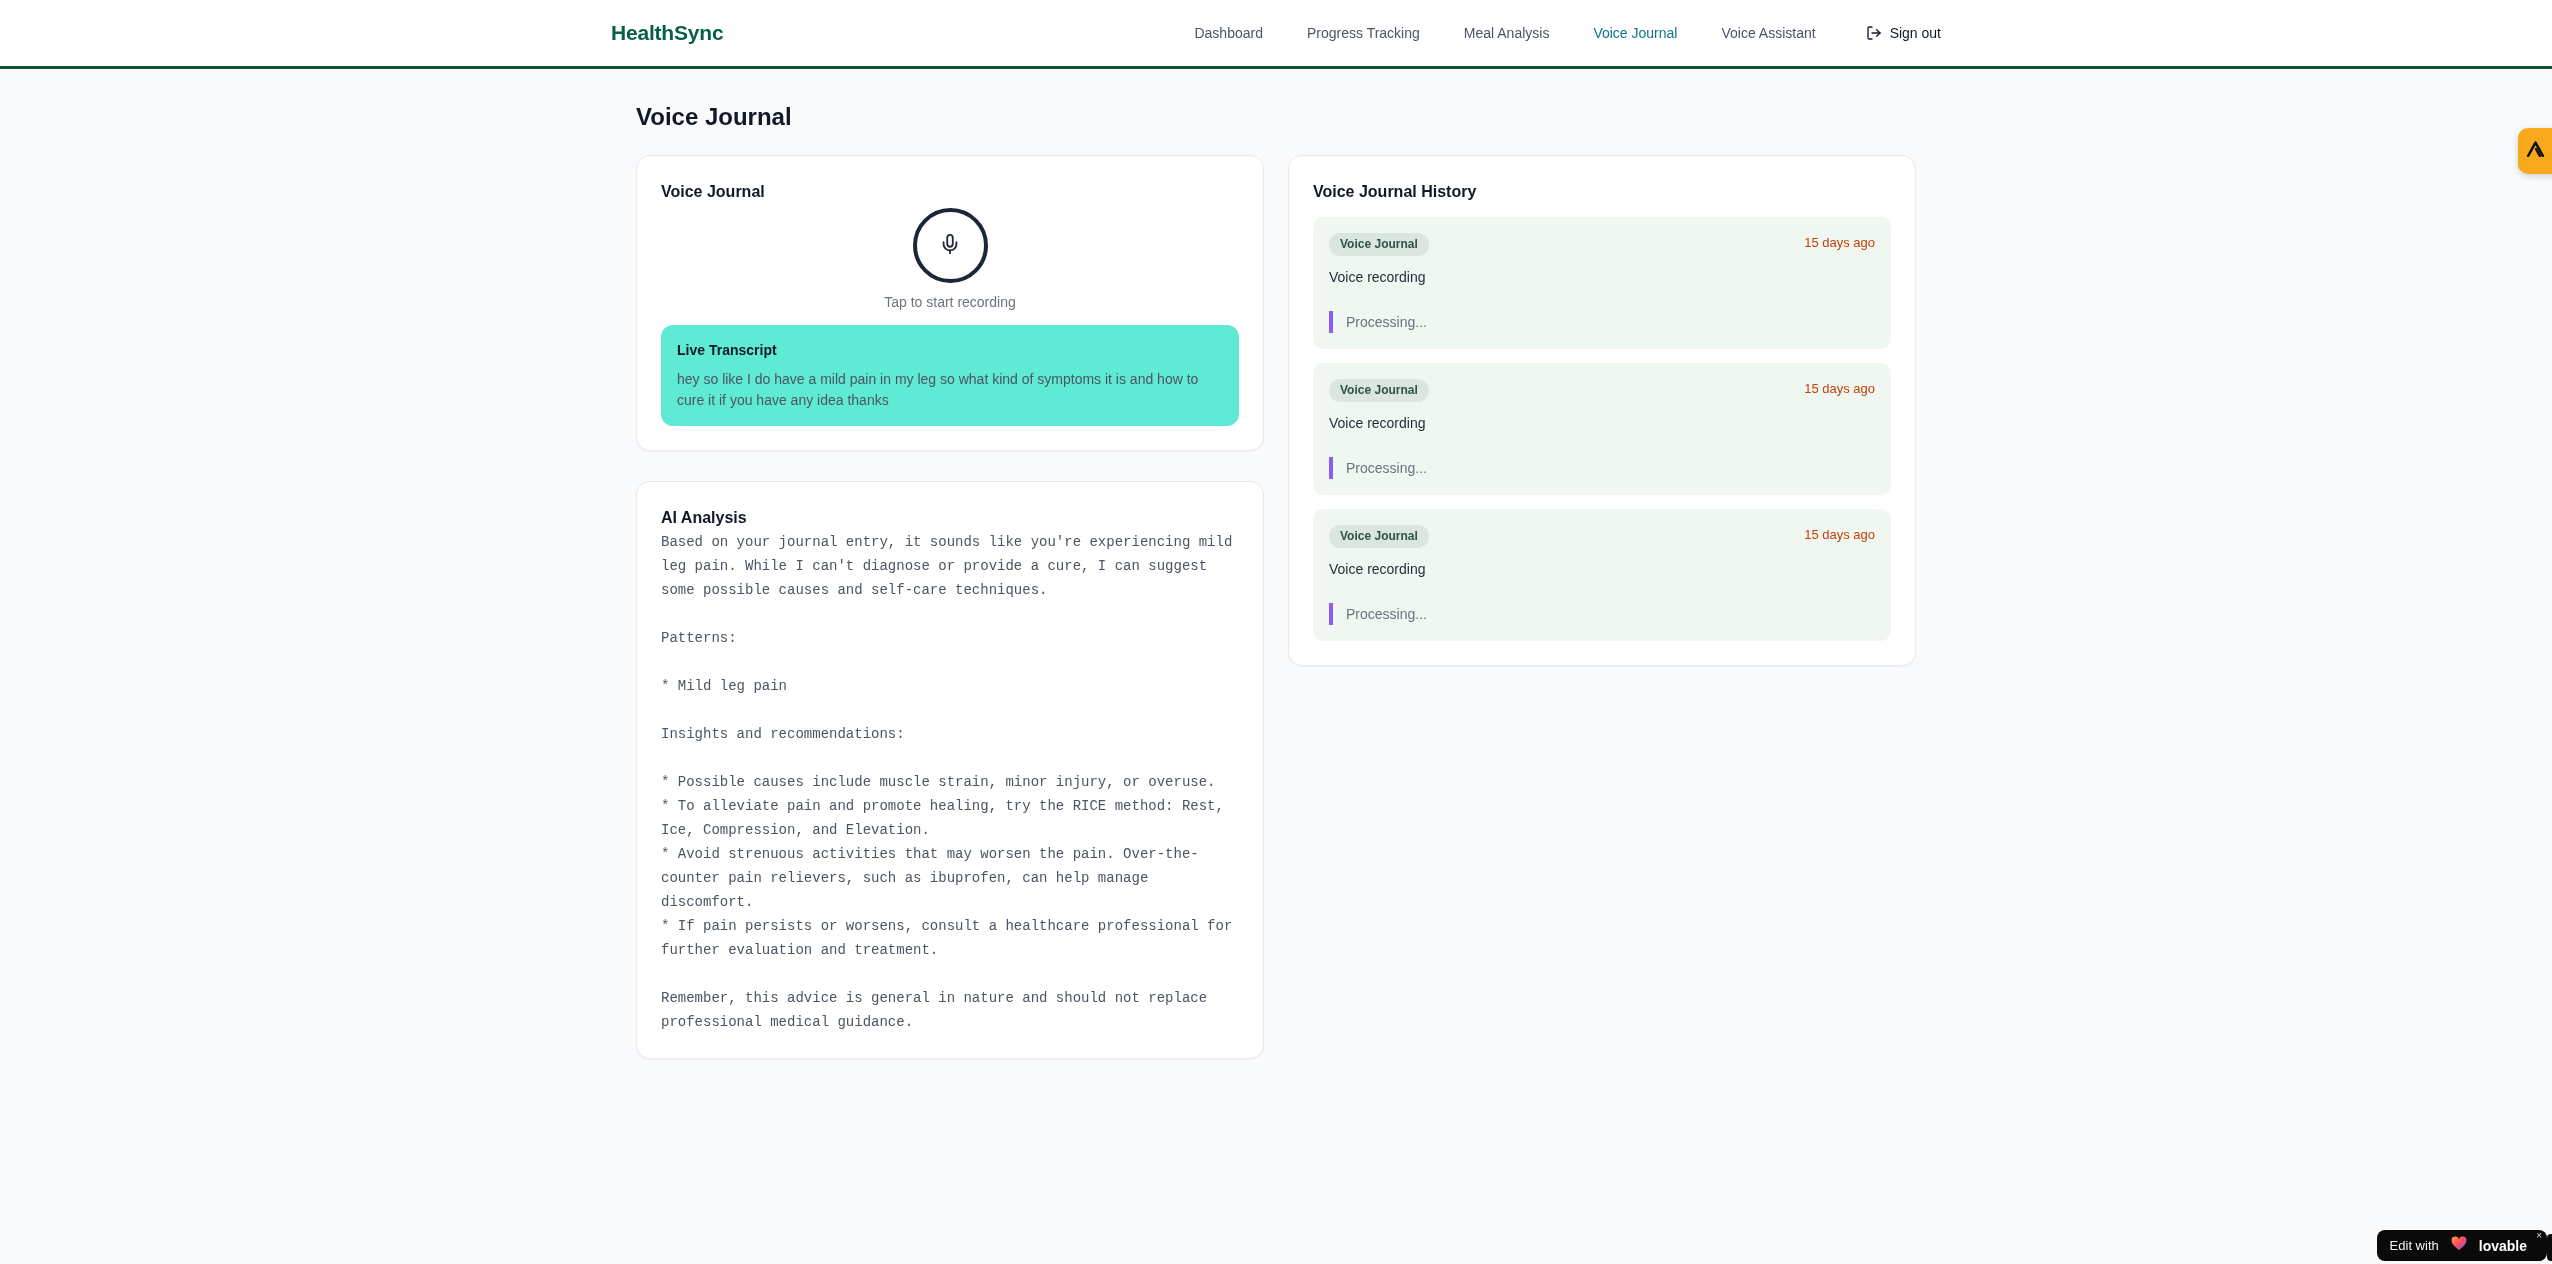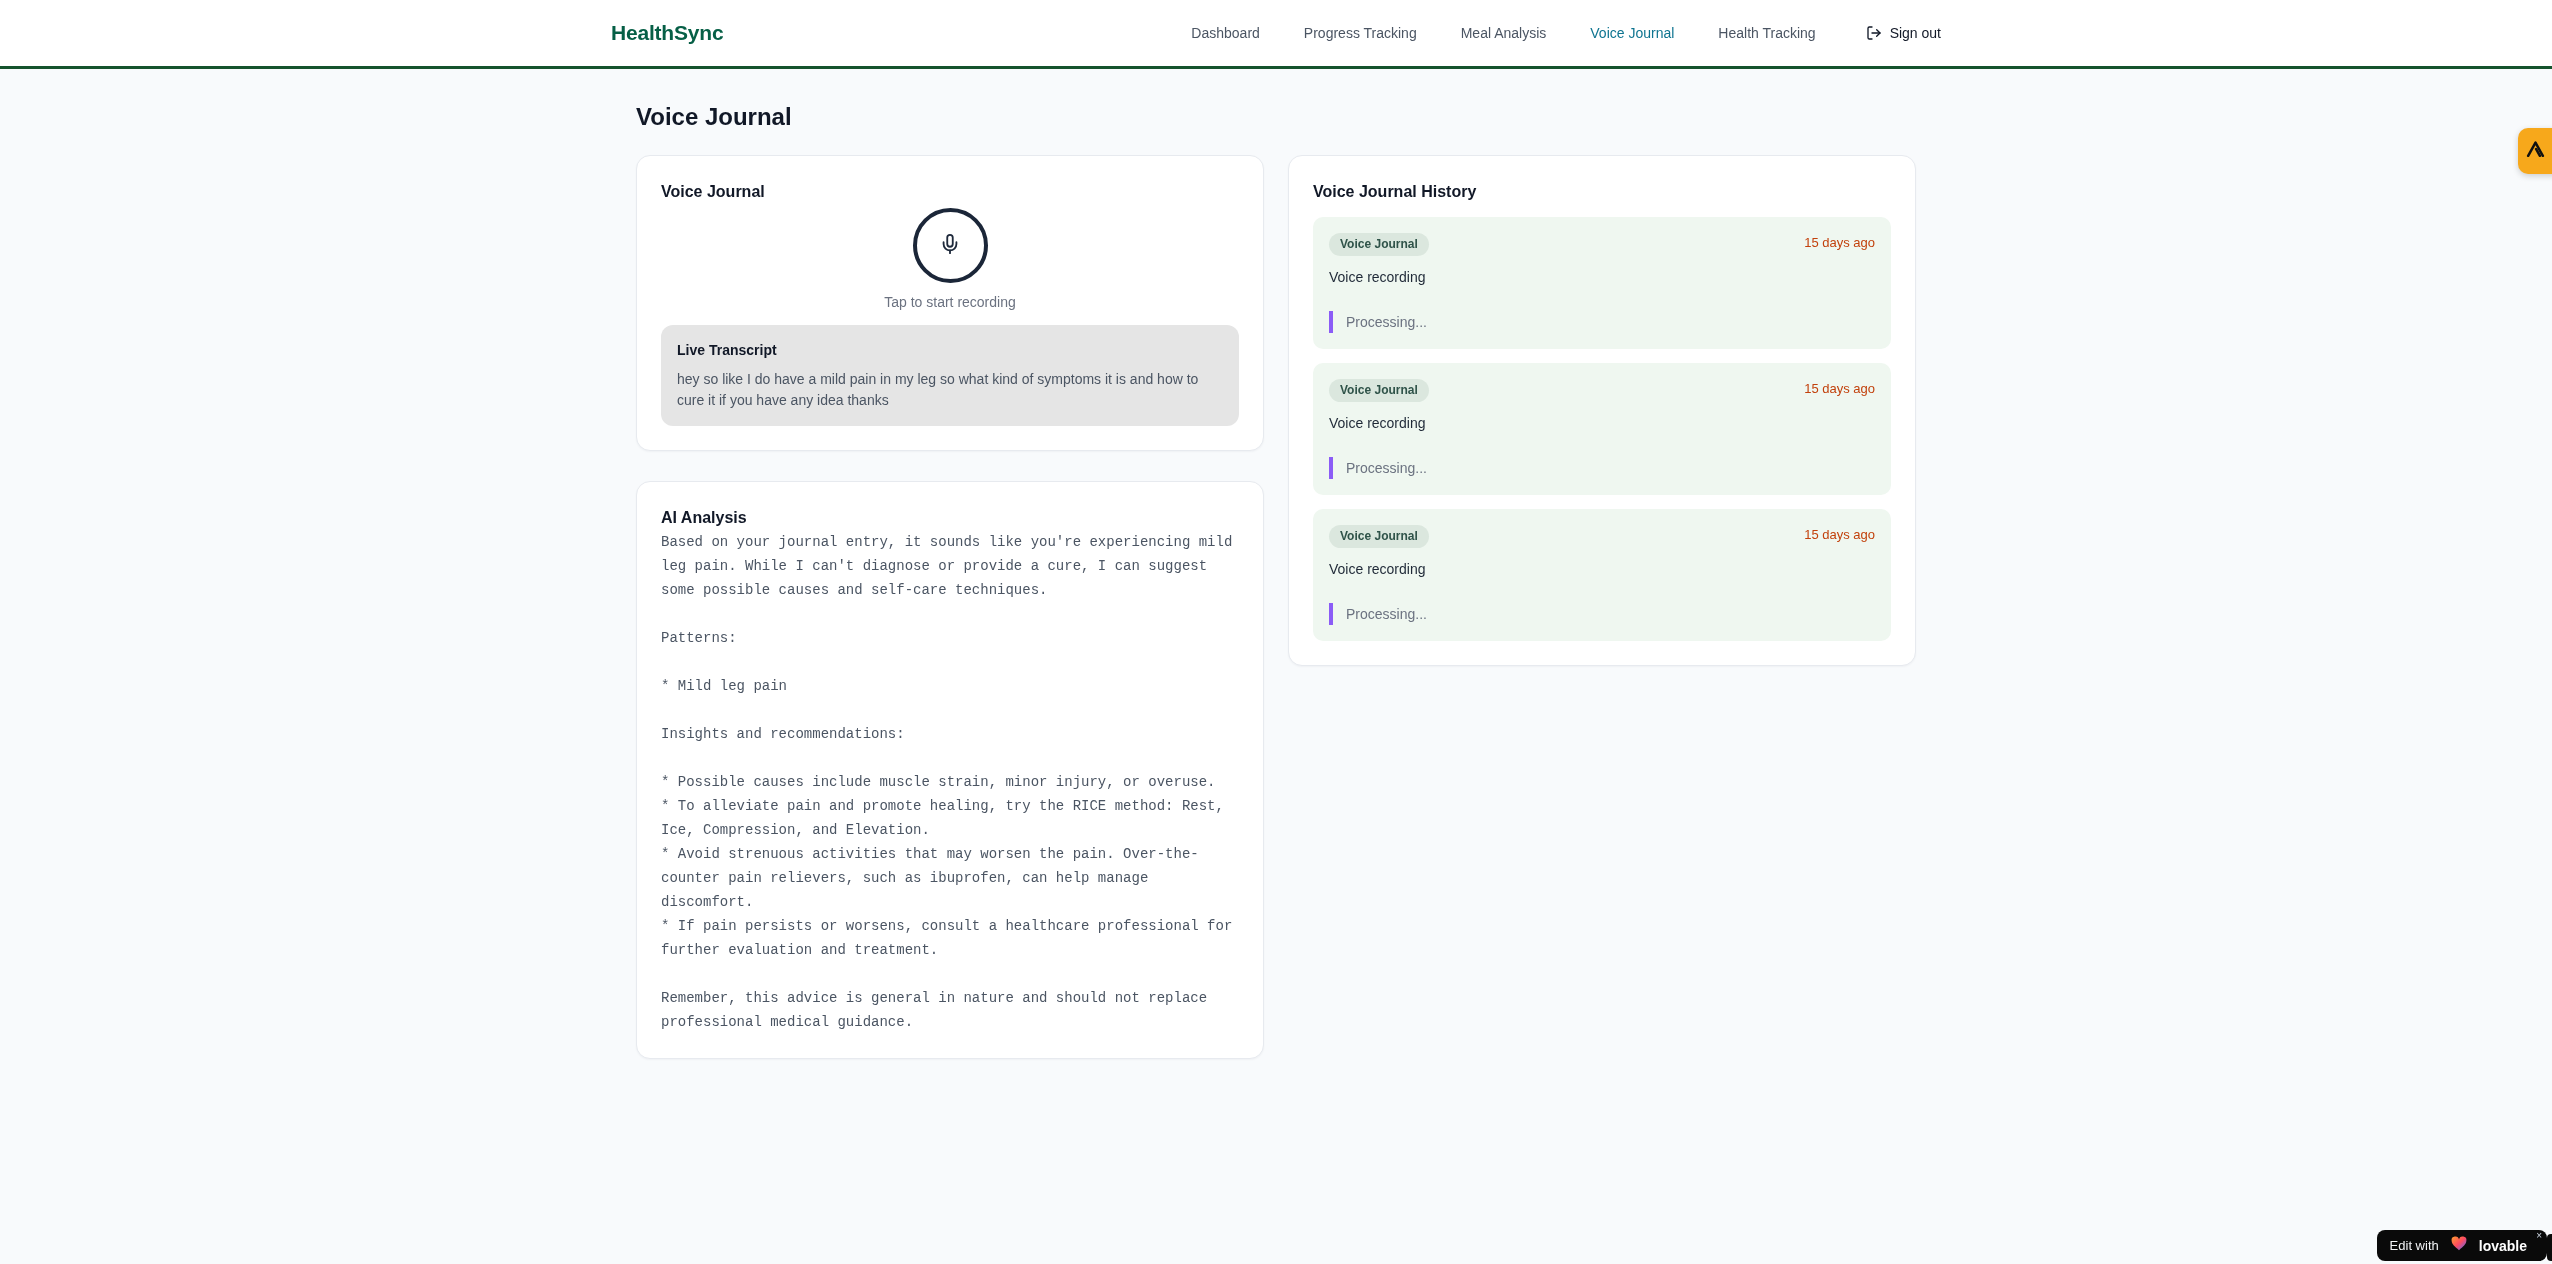--- a/index.html
+++ b/index.html
@@ -96,21 +96,21 @@
     display:flex; align-items:center; justify-content:center;
     cursor:pointer;
   }
   .tap-label {
     margin-top:11px;
     font-size:14px;
     color:#6b7280;
   }
   .transcript-box {
     margin-top:15px;
-    background:#e5e5e5;
+    background:#5eead4;
     border-radius:12px;
     padding:15px 16px;
   }
   .transcript-title {
     font-size:14px; font-weight:600; color:#111827;
     line-height:20px; margin-bottom:9px;
   }
   .transcript-text {
     font-size:14px; color:#4b5563; line-height:21px;
   }
@@ -207,21 +207,21 @@
 <body>
 
 <header class="header">
   <div class="header-inner">
     <div class="brand">HealthSync</div>
     <nav class="nav">
       <a class="nav-link">Dashboard</a>
       <a class="nav-link">Progress Tracking</a>
       <a class="nav-link">Meal Analysis</a>
       <a class="nav-link active">Voice Journal</a>
-      <a class="nav-link">Health Tracking</a>
+      <a class="nav-link">Voice Assistant</a>
       <button class="signout">
         <span>
           <svg width="16" height="16" viewBox="0 0 24 24" fill="none" stroke="#111827" stroke-width="2" stroke-linecap="round" stroke-linejoin="round">
             <path d="M9 21H5a2 2 0 0 1-2-2V5a2 2 0 0 1 2-2h4"></path>
             <polyline points="16 17 21 12 16 7"></polyline>
             <line x1="21" y1="12" x2="9" y2="12"></line>
           </svg>
         </span>
         <span>Sign out</span>
       </button>

